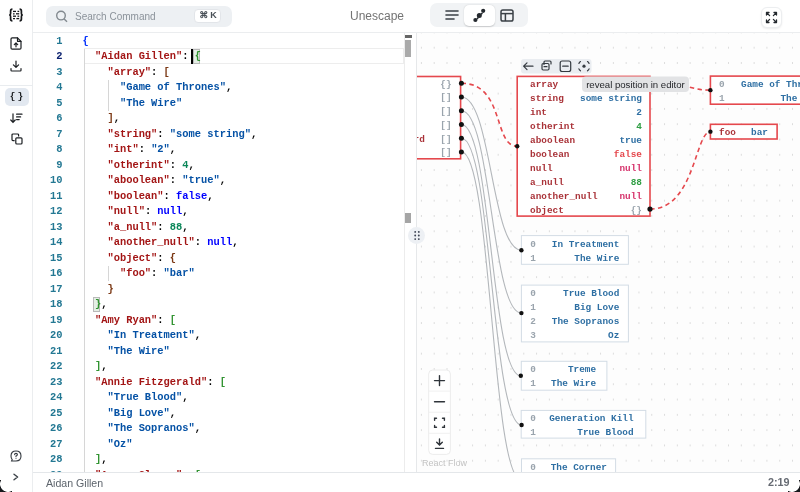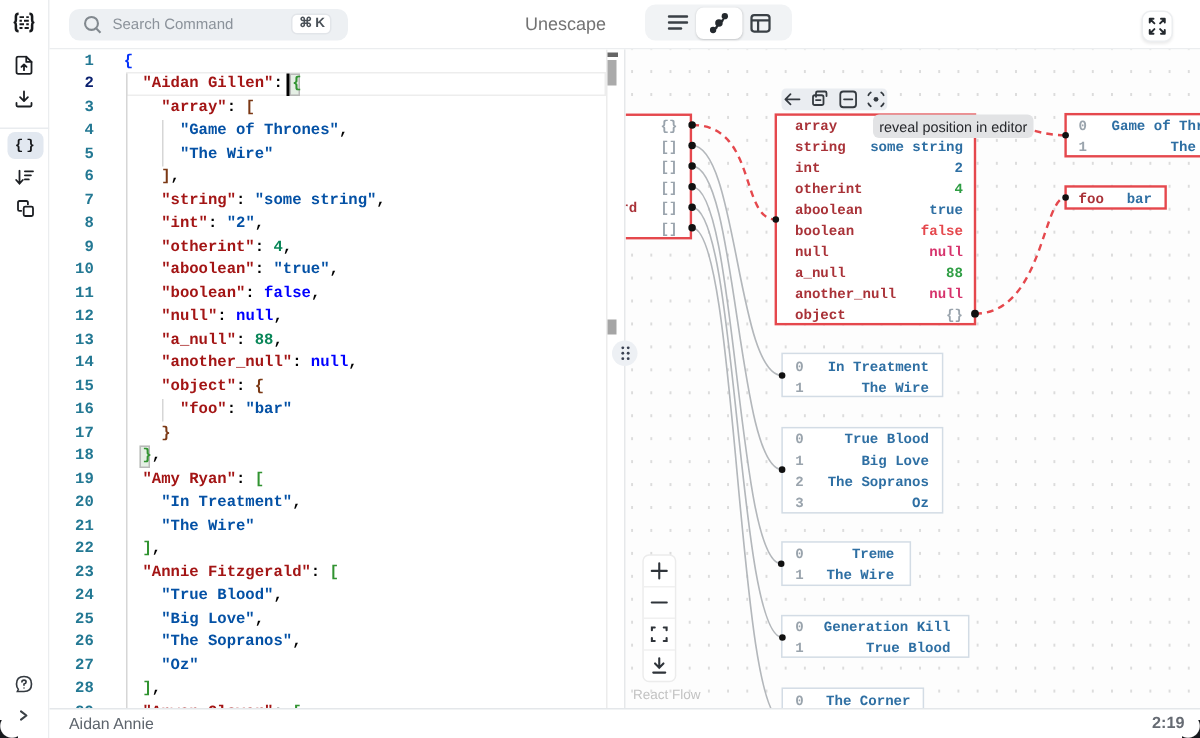--- a/index.html
+++ b/index.html
@@ -353,17 +353,17 @@
   <circle cx="2.2" cy="5.5" r="0.95"></circle>
     <circle cx="5.8" cy="5.5" r="0.95"></circle>
   <circle cx="2.2" cy="9.1" r="0.95"></circle>
     <circle cx="5.8" cy="9.1" r="0.95"></circle>
 </svg>
 
 <div class="abs" style="left:33px;top:472px;width:767px;height:20px;background:#fff;border-top:1px solid #e4e7ea;"></div>
 <svg class="abs" style="left:11.5px;top:472.6px;" width="8" height="8" viewBox="0 0 8 8" fill="none" stroke="#3c4248" stroke-width="1.4" stroke-linecap="round" stroke-linejoin="round">
   <path d="M 2 1.2 L 5.6 4 L 2 6.8"></path>
 </svg>
-<div class="abs" style="left:46px;top:476.5px;font-size:10.6px;color:#5d646c;">Aidan Annie</div>
+<div class="abs" style="left:46px;top:476.5px;font-size:10.6px;color:#5d646c;">Aidan Gillen</div>
 <div class="abs" style="left:768px;top:476px;font-size:10.8px;font-weight:bold;color:#666b73;">2:19</div>
 
 <div class="abs" style="left:0;bottom:0;width:12px;height:12px;background:radial-gradient(circle 8px at 8px 4px, rgba(0,0,0,0) 7.5px, #17191d 8.2px);"></div>
 <div class="abs" style="right:0;bottom:0;width:12px;height:12px;background:radial-gradient(circle 8px at 4px 4px, rgba(0,0,0,0) 7.5px, #17191d 8.2px);"></div>
 
 </body></html>

